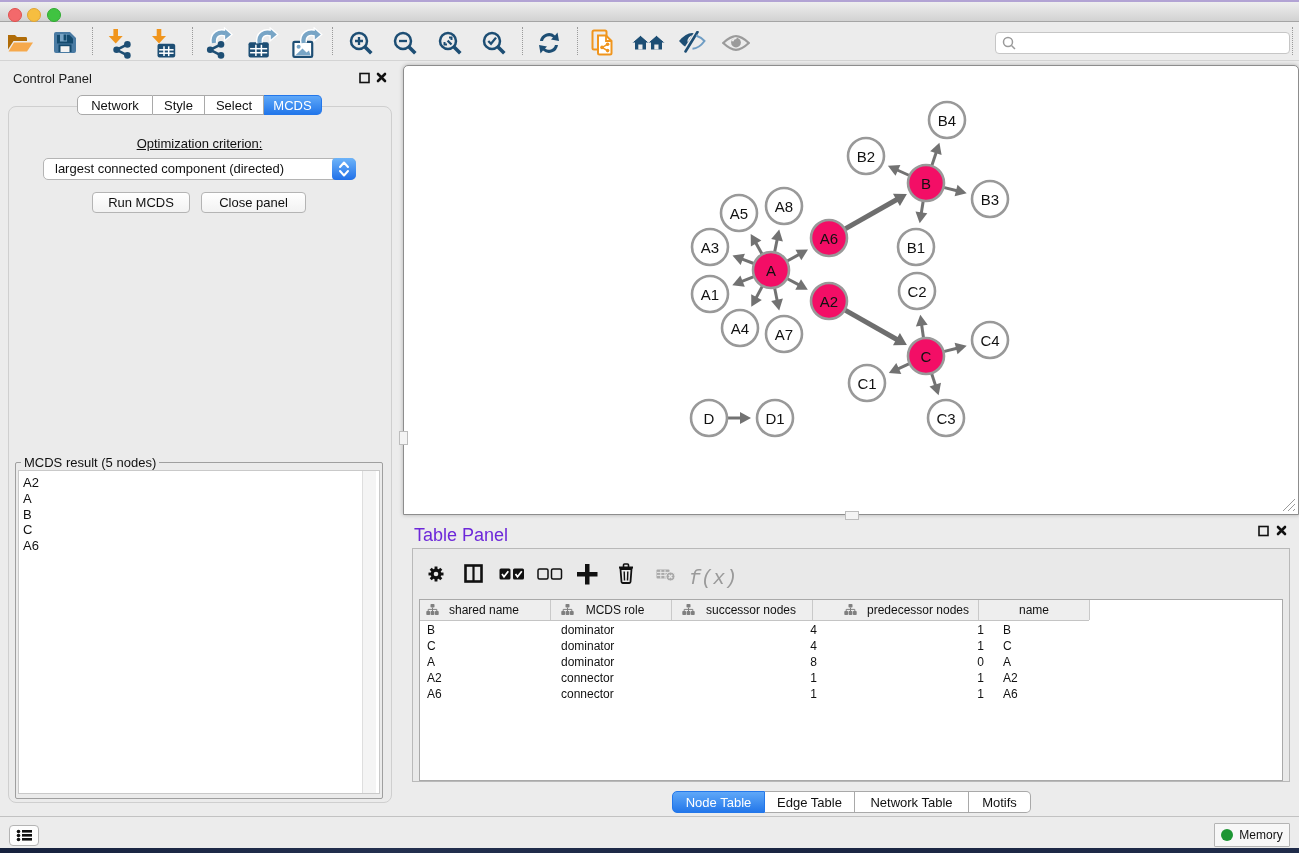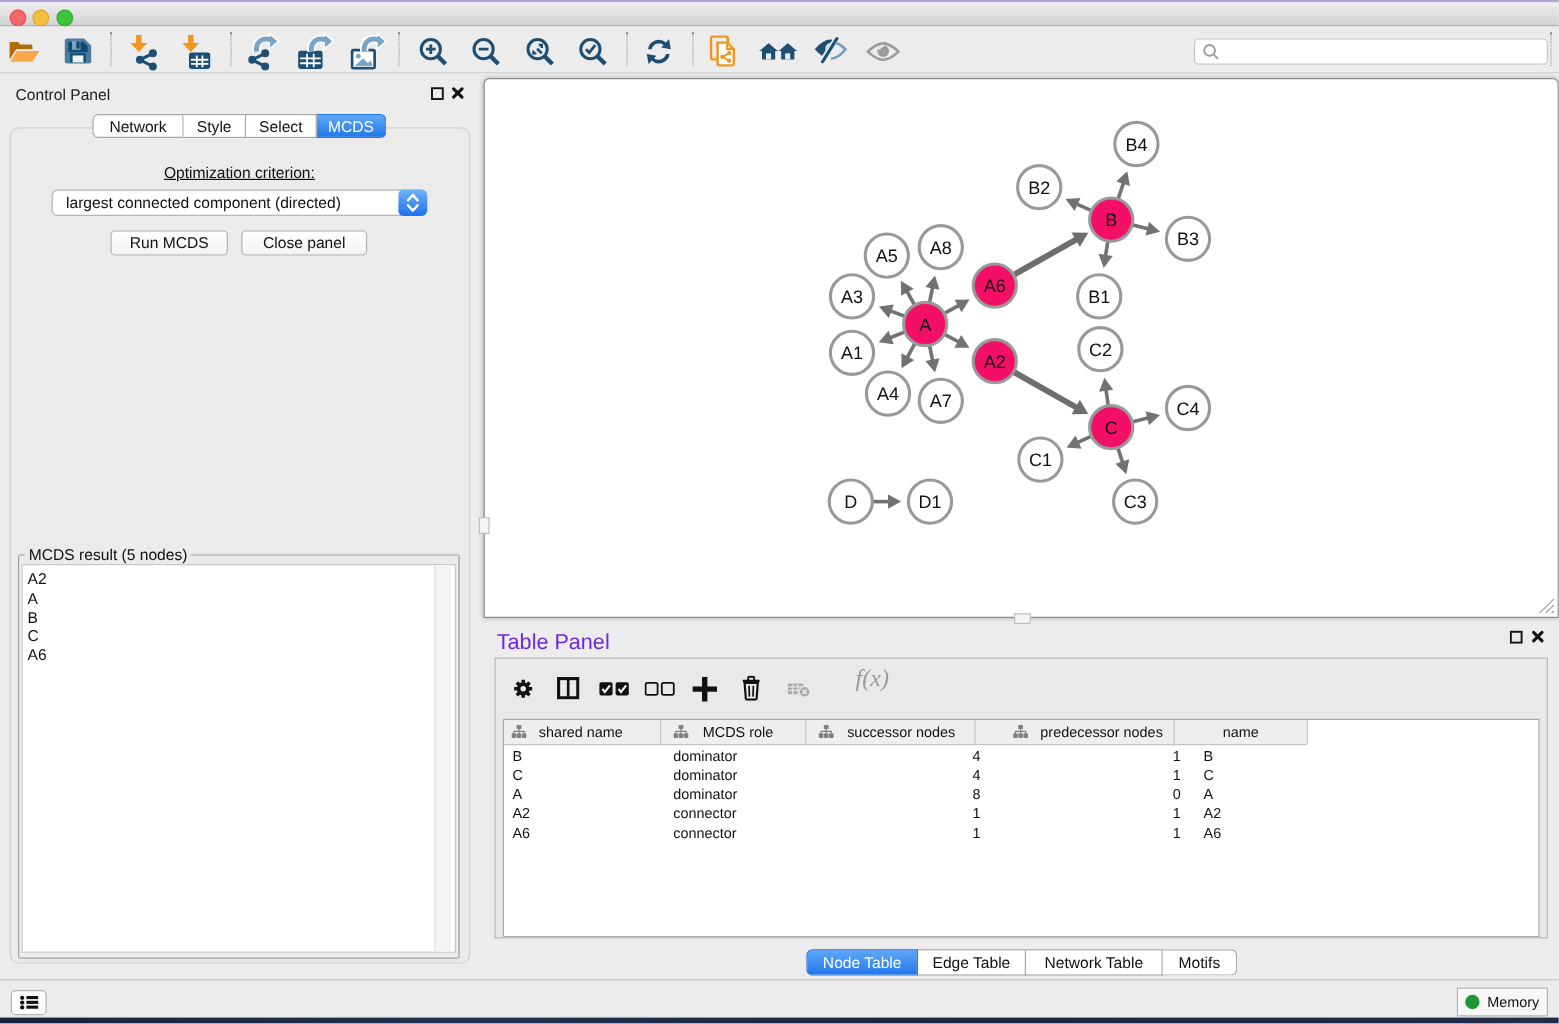--- a/index.html
+++ b/index.html
@@ -389,21 +389,21 @@
 <g stroke="#e9e9e9" stroke-width="1">
           <line x1="1" y1="4.4" x2="13" y2="4.4"></line>
           <line x1="1" y1="7.4" x2="13" y2="7.4"></line>
 <line x1="4.8" y1="2" x2="4.8" y2="10.5"></line>
           <line x1="9" y1="2" x2="9" y2="10.5"></line>
         </g>
 <circle cx="14.5" cy="8.5" r="4.5" fill="#8f8f8f" stroke="#e9e9e9" stroke-width="1"></circle>
 <path d="M12.7 6.7 L16.3 10.3 M16.3 6.7 L12.7 10.3" stroke="#e9e9e9" stroke-width="1.3"></path>
       </g>
     </svg>
-<div class="abs" style="left:276px;top:6px;font-family:Liberation Serif, serif;font-style:italic;font-size:20px;color:#9a9a9a;margin-left:24px;">f(x)</div>
+<div class="abs" style="left:276px;top:18px;font-family:Liberation Mono, monospace;font-style:italic;font-size:20px;color:#9a9a9a;">f(x)</div>
   <div class="tbl">
     <div class="th" style="left:0;width:669px;">
       <div class="thd" style="left:0;width:130px;"></div>
       <div class="thd" style="left:130px;width:121px;"></div>
       <div class="thd" style="left:251px;width:141px;"></div>
       <div class="thd" style="left:392px;width:166px;"></div>
       <div class="thd" style="left:558px;width:111px;border-right:1px solid #c9c9c9;"></div>
       <div class="thlbl" style="left:64px;">shared name</div>
       <div class="thlbl" style="left:195px;">MCDS role</div>
       <div class="thlbl" style="left:331px;">successor nodes</div>

